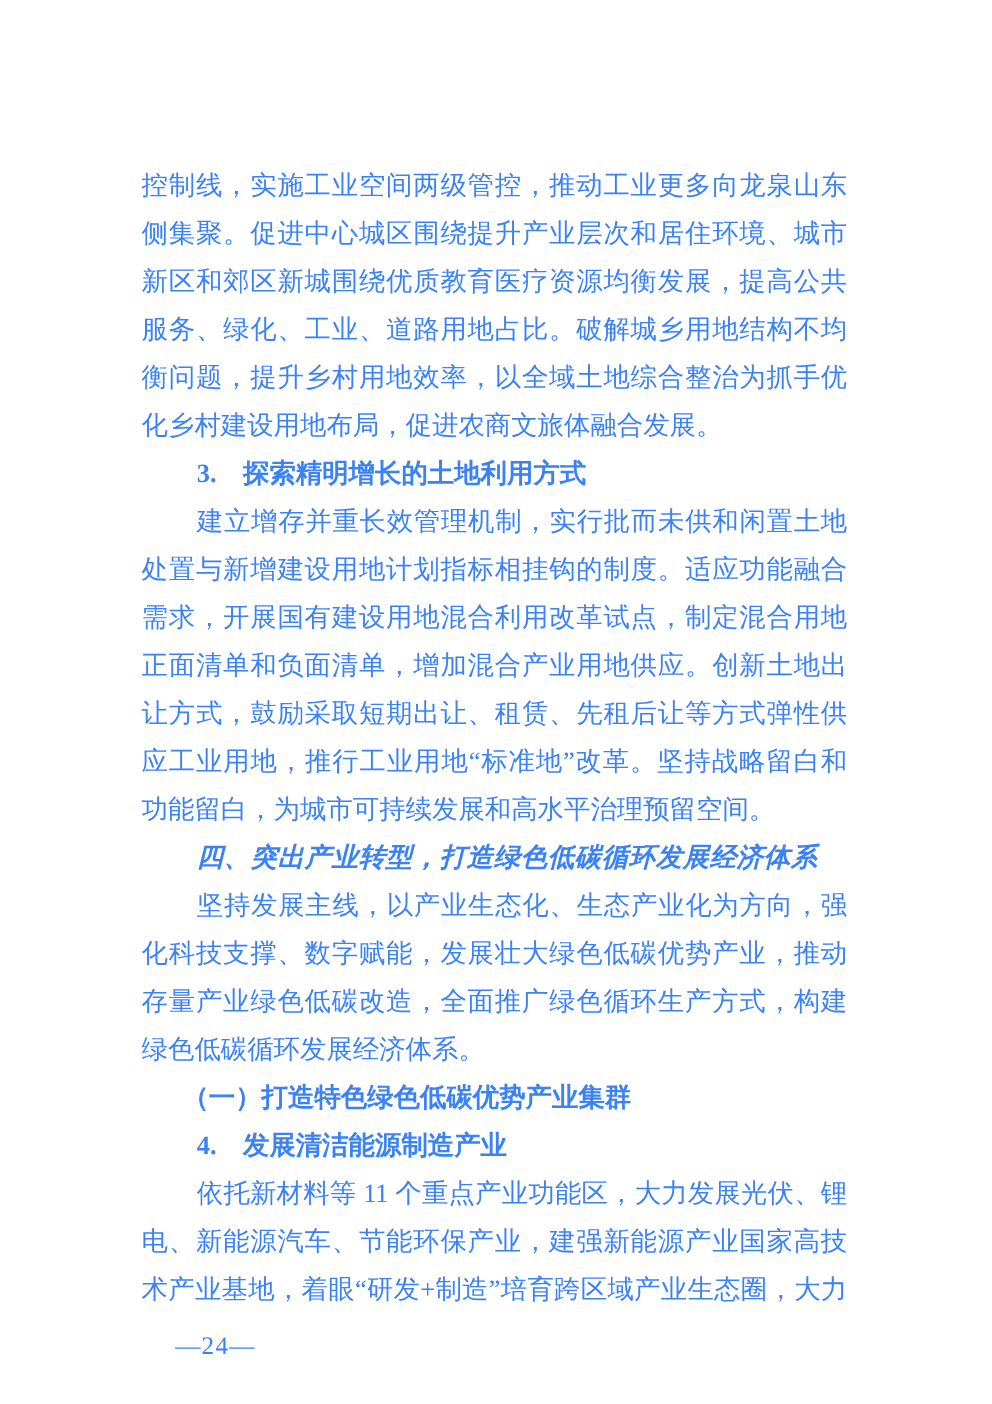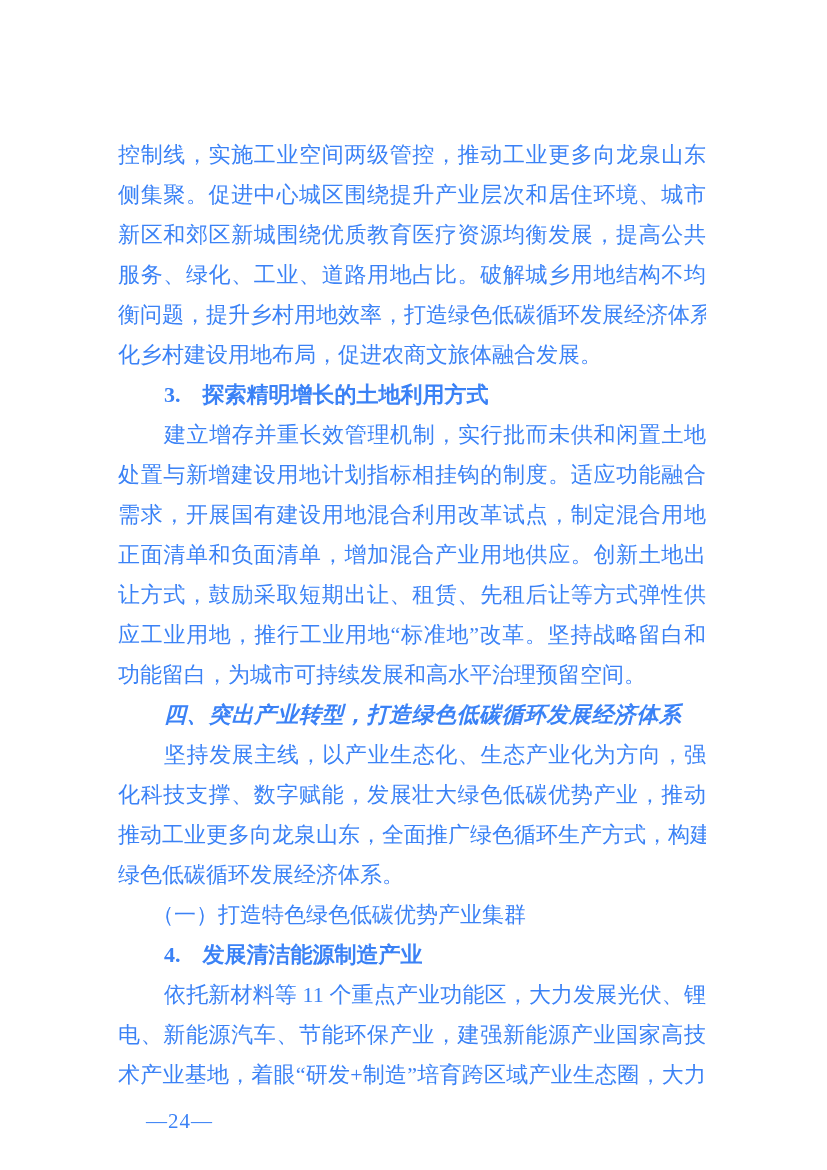--- a/index.html
+++ b/index.html
@@ -44,21 +44,21 @@
     text-indent: 46px;
   }
   .heading-chapter {
     font-family: "Liberation Sans", "DejaVu Sans", sans-serif;
     font-weight: 700;
     text-indent: 46px;
     letter-spacing: 0.5px;
     font-style: italic;
   }
   .heading-sub {
-    font-weight: 400;
+    font-weight: 700;
     text-indent: 34px;
   }
   .page-num {
     position: absolute;
     left: 146px;
     top: 1086px;
     font-size: 21px;
     line-height: 22px;
     letter-spacing: 1px;
     text-align: right;
@@ -68,42 +68,42 @@
 <body>
 
 <div class="page">
   <div class="content">
 
     <div>
       <div class="tline">控制线，实施工业空间两级管控，推动工业更多向龙泉山东</div>
       <div class="tline">侧集聚。促进中心城区围绕提升产业层次和居住环境、城市</div>
       <div class="tline">新区和郊区新城围绕优质教育医疗资源均衡发展，提高公共</div>
       <div class="tline">服务、绿化、工业、道路用地占比。破解城乡用地结构不均</div>
-      <div class="tline">衡问题，提升乡村用地效率，打造绿色低碳循环发展经济体系</div>
+      <div class="tline">衡问题，提升乡村用地效率，以全域土地综合整治为抓手优</div>
       <div class="tline end">化乡村建设用地布局，促进农商文旅体融合发展。</div>
     </div>
 
     <div class="tline end heading-item">3.　探索精明增长的土地利用方式</div>
 
     <div>
       <div class="tline ind">建立增存并重长效管理机制，实行批而未供和闲置土地</div>
       <div class="tline">处置与新增建设用地计划指标相挂钩的制度。适应功能融合</div>
       <div class="tline">需求，开展国有建设用地混合利用改革试点，制定混合用地</div>
       <div class="tline">正面清单和负面清单，增加混合产业用地供应。创新土地出</div>
       <div class="tline">让方式，鼓励采取短期出让、租赁、先租后让等方式弹性供</div>
       <div class="tline">应工业用地，推行工业用地“标准地”改革。坚持战略留白和</div>
       <div class="tline end">功能留白，为城市可持续发展和高水平治理预留空间。</div>
     </div>
 
     <div class="tline end heading-chapter">四、突出产业转型，打造绿色低碳循环发展经济体系</div>
 
     <div>
       <div class="tline ind">坚持发展主线，以产业生态化、生态产业化为方向，强</div>
       <div class="tline">化科技支撑、数字赋能，发展壮大绿色低碳优势产业，推动</div>
-      <div class="tline">推动工业更多向龙泉山东，全面推广绿色循环生产方式，构建</div>
+      <div class="tline">存量产业绿色低碳改造，全面推广绿色循环生产方式，构建</div>
       <div class="tline end">绿色低碳循环发展经济体系。</div>
     </div>
 
     <div class="tline end heading-sub">（一）打造特色绿色低碳优势产业集群</div>
 
     <div class="tline end heading-item">4.　发展清洁能源制造产业</div>
 
     <div>
       <div class="tline ind">依托新材料等 11 个重点产业功能区，大力发展光伏、锂</div>
       <div class="tline">电、新能源汽车、节能环保产业，建强新能源产业国家高技</div>

